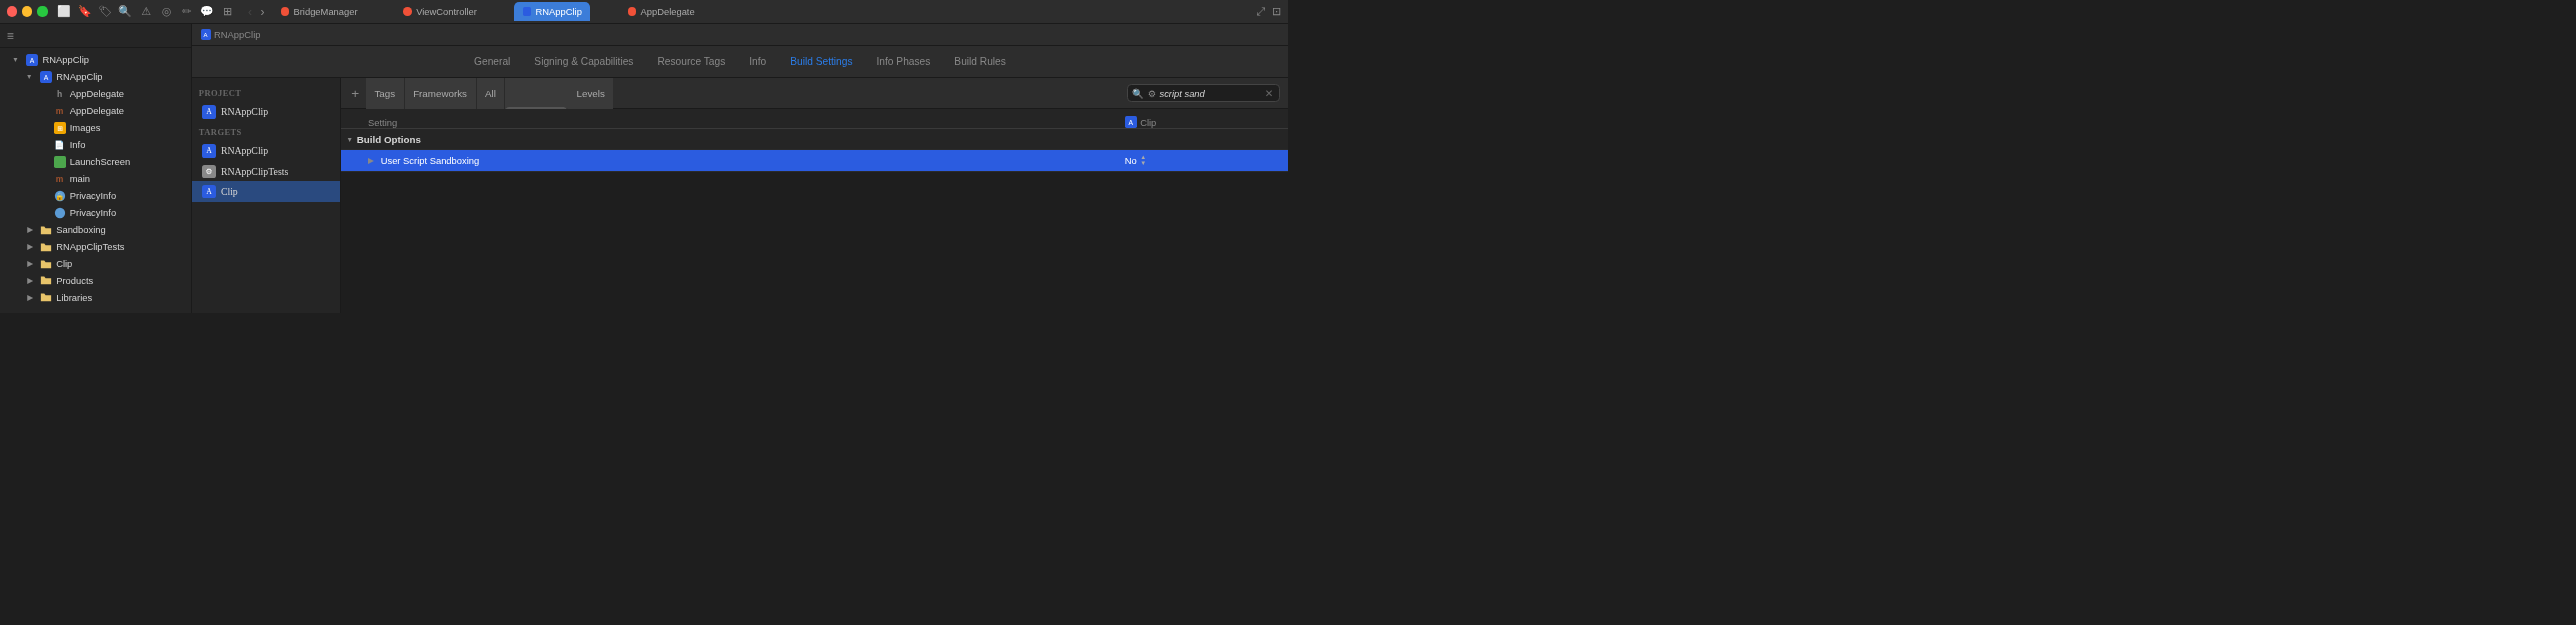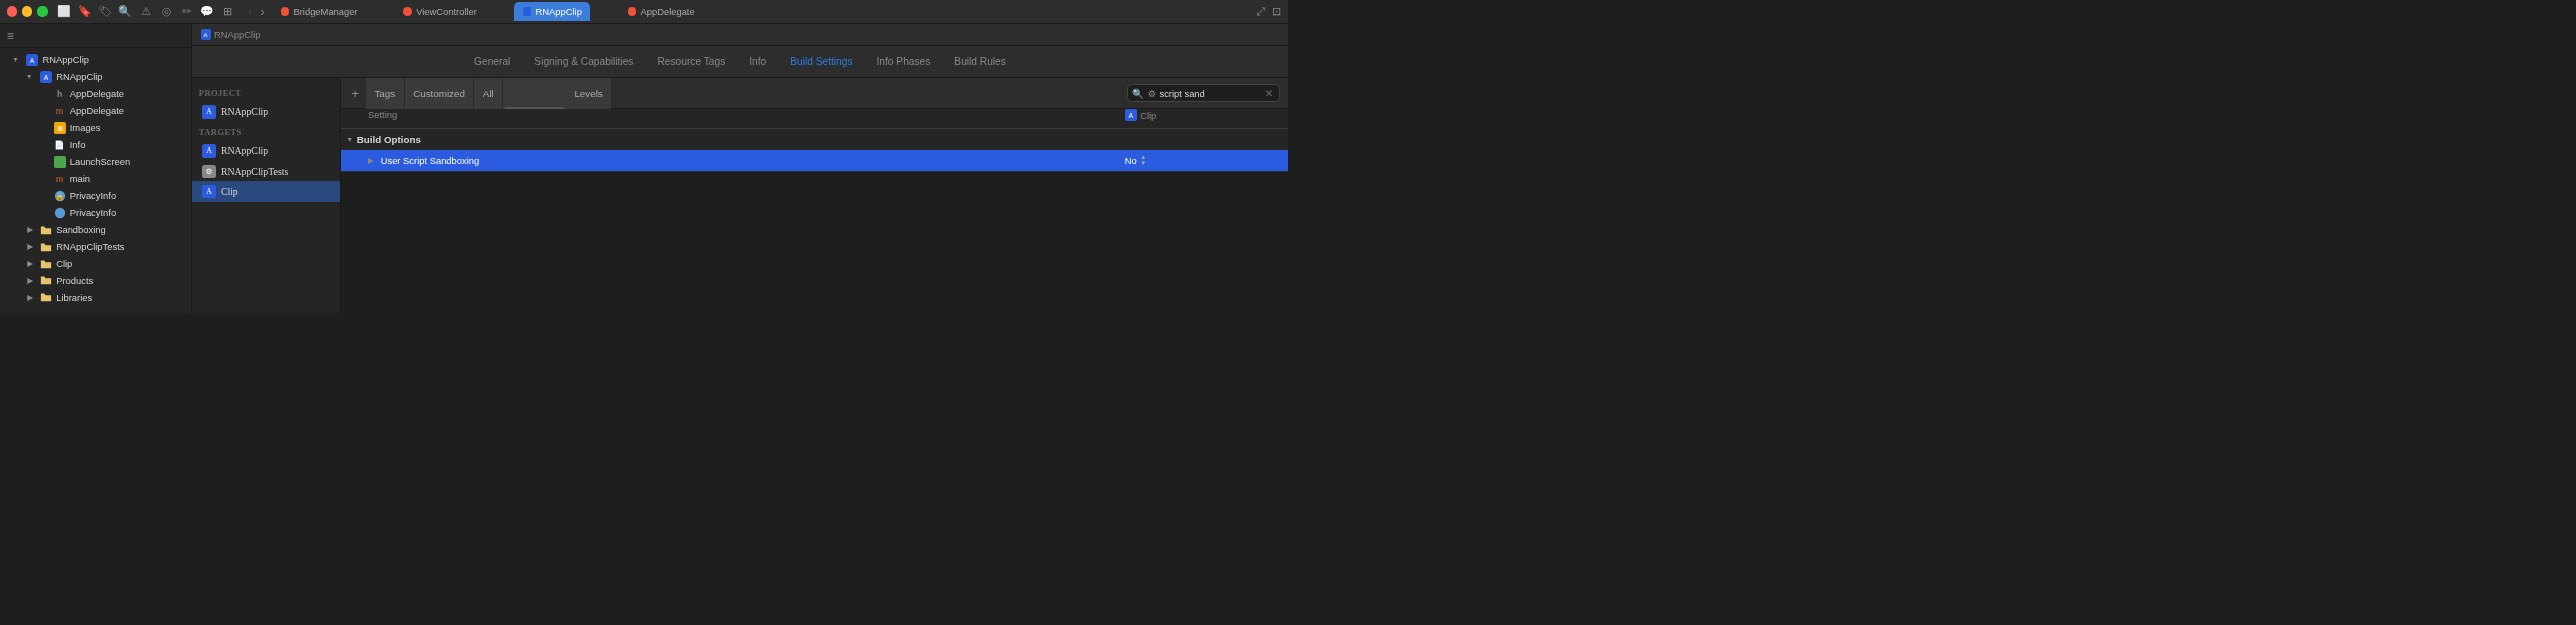--- a/index.html
+++ b/index.html
@@ -311,41 +311,42 @@
       color: #666;
       font-size: 9.4px;
     }
     .search-input {
       background: none;
       border: none;
       color: #d4d4d4;
       font-size: 9.4px;
       outline: none;
       width: 102px;
+      font-style: italic;
     }
     .search-clear {
       color: #666;
       font-size: 10.2px;
       cursor: pointer;
       background: none;
       border: none;
     }
 
     
     .table-area {
       flex: 1;
       overflow-y: auto;
       background: #1e1e1e;
     }
     .table-header {
       display: flex;
       background: #252525;
       border-bottom: 0.9px solid #3a3a3a;
       height: 20.4px;
-      align-items: flex-start;
+      align-items: flex-end;
       position: sticky;
       top: 0;
     }
     .th-setting {
       flex: 1;
       padding: 0 6.8px 0 27px;
       font-size: 9.4px;
       color: #888;
       font-weight: 500;
     }
@@ -745,21 +746,21 @@
           <span>Clip</span>
         </div>
       </div>
 
       <div class="build-settings-area">
 
         <div class="filter-bar">
           <button class="filter-btn">+</button>
           <div class="filter-segment">
             <button class="segment-btn">Tags</button>
-            <button class="segment-btn">Customized</button>
+            <button class="segment-btn">Frameworks</button>
             <button class="segment-btn">All</button>
             <button class="segment-btn active">Combined</button>
             <button class="segment-btn">Levels</button>
           </div>
           <div class="search-wrapper">
             <span class="search-icon-small">🔍</span>
             <span style="font-size:9.4px;color:#888;">⚙</span>
             <input class="search-input" type="text" value="script sand" style="">
             <button class="search-clear">✕</button>
           </div>

